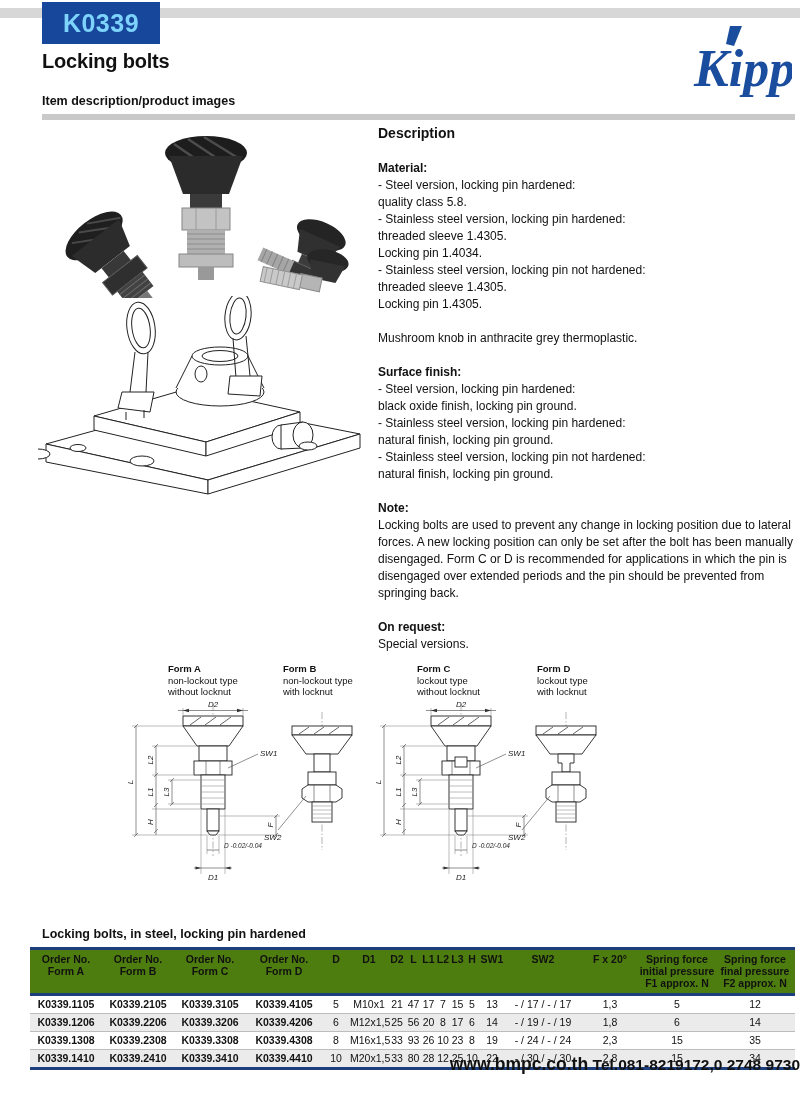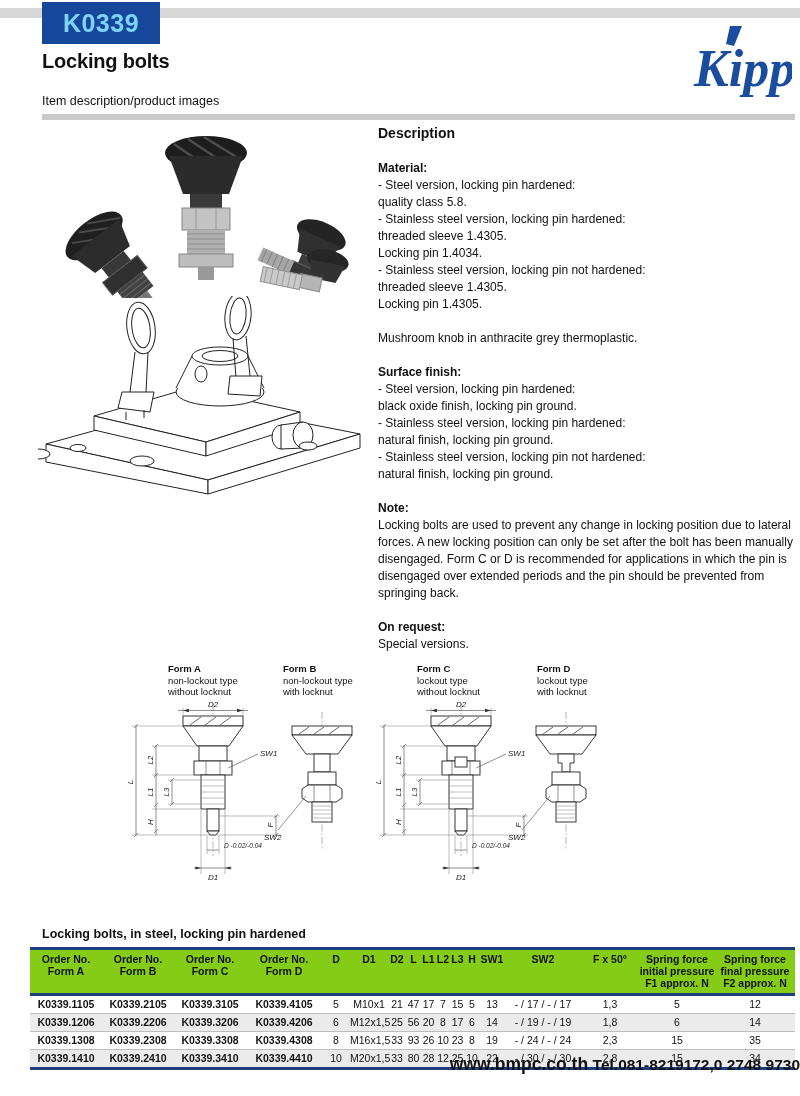--- a/index.html
+++ b/index.html
@@ -4,21 +4,21 @@
 <style>
   html,body{margin:0;padding:0}
   body{width:800px;height:1096px;position:relative;background:#fff;color:#111;
        font-family:"Liberation Sans",sans-serif;overflow:hidden}
   .topbar{position:absolute;left:0;top:8px;width:800px;height:10px;background:#d7d7d7}
   .badge{position:absolute;left:42px;top:2px;width:118px;height:42px;background:#17479b;
          color:#7dd3fc;display:flex;align-items:center;justify-content:center;
          font-size:25px;font-weight:bold;letter-spacing:.5px}
   .page-title{position:absolute;left:42px;top:50px;font-size:20px;font-weight:bold;letter-spacing:-.2px}
   .logo{position:absolute;left:692px;top:24px;width:100px;height:78px}
-  .section-heading{position:absolute;left:42px;top:94px;font-size:12.5px;font-weight:normal}
+  .section-heading{position:absolute;left:42px;top:94px;font-size:12.5px;font-weight:bold}
   .rule{position:absolute;left:42px;top:114px;width:753px;height:6px;background:#c9c9c9}
 
   .photo{position:absolute;left:38px;top:126px}
   .fixture{position:absolute;left:38px;top:296px}
 
   .desc{position:absolute;left:378px;top:125px;width:417px;font-size:12px;line-height:17px}
   .desc-h{font-size:14px;font-weight:bold;margin-bottom:18px}
   .b{font-weight:bold}
   .gap{height:17px}
 
@@ -37,21 +37,21 @@
   svg .ext{stroke:#777;stroke-width:.5;fill:none}
   svg .cl{stroke:#666;stroke-width:.5;fill:none;stroke-dasharray:7 2 1.5 2}
   svg .dlab{font:italic 8px "Liberation Sans",sans-serif;fill:#222}
   svg .dlab-s{font:italic 6.5px "Liberation Sans",sans-serif;fill:#222}
   svg .ah{fill:#333;stroke:none}
 
   .table-title{position:absolute;left:42px;top:927px;font-size:12.5px;font-weight:bold}
   table.spec{position:absolute;left:30px;top:947px;width:765px;border-collapse:collapse;
              table-layout:fixed;font-size:10.5px;
              border-top:3px solid #1e3f7e;border-bottom:3px solid #1e3f7e}
-  table.spec th{background:#84cc16;font-weight:bold;white-space:pre-line;text-align:center;
+  table.spec th{background:#4d7c0f;font-weight:bold;white-space:pre-line;text-align:center;
                 vertical-align:top;padding:3px 0 4px;font-size:10.5px;line-height:12px;
                 border-bottom:3px solid #1e3f7e}
   table.spec td{text-align:center;padding:2px 0 3px;border-top:1px solid #bdbdbd}
   table.spec tbody tr:first-child td{border-top:none}
   table.spec tbody tr:nth-child(even){background:#ebebeb}
   table.spec td:nth-child(-n+4){font-weight:bold}
 
   .footer{position:absolute;left:0;top:1054px;width:800px;text-align:right;line-height:20px}
   .footer .site{font-size:17.5px;font-weight:bold}
   .footer .tel{font-size:15.5px;font-weight:bold}
@@ -386,21 +386,21 @@
       <th>D</th>
       <th>D1</th>
       <th>D2</th>
       <th>L</th>
       <th>L1</th>
       <th>L2</th>
       <th>L3</th>
       <th>H</th>
       <th>SW1</th>
       <th>SW2</th>
-      <th>F x 50°</th>
+      <th>F x 20°</th>
       <th>Spring force
 initial pressure
 F1 approx. N</th>
       <th>Spring force
 final pressure
 F2 approx. N</th>
     </tr>
   </thead>
   <tbody>
     <tr>

